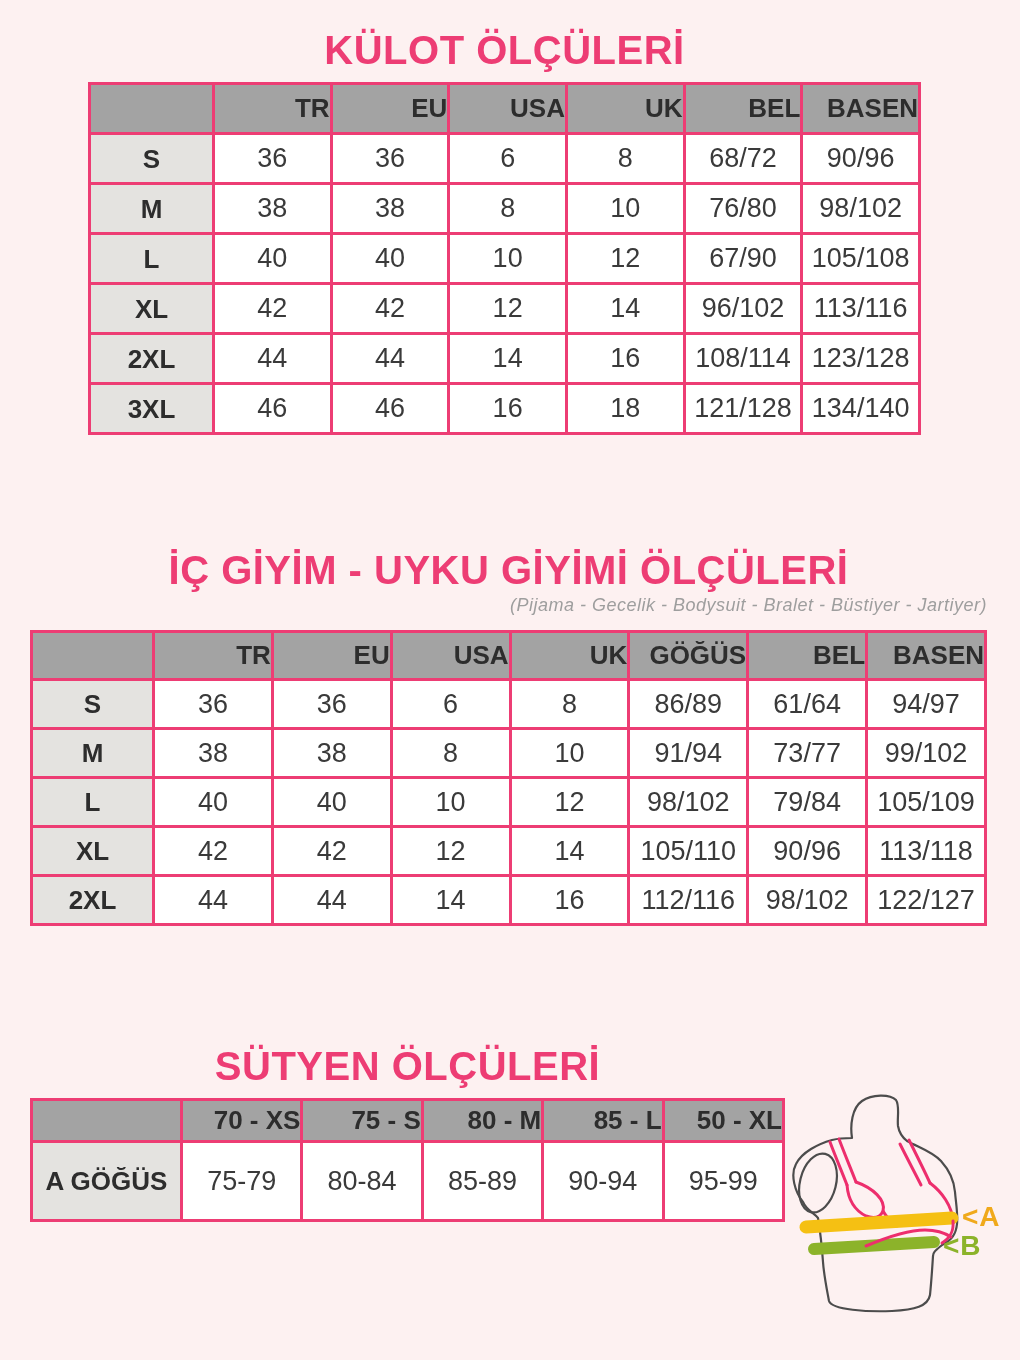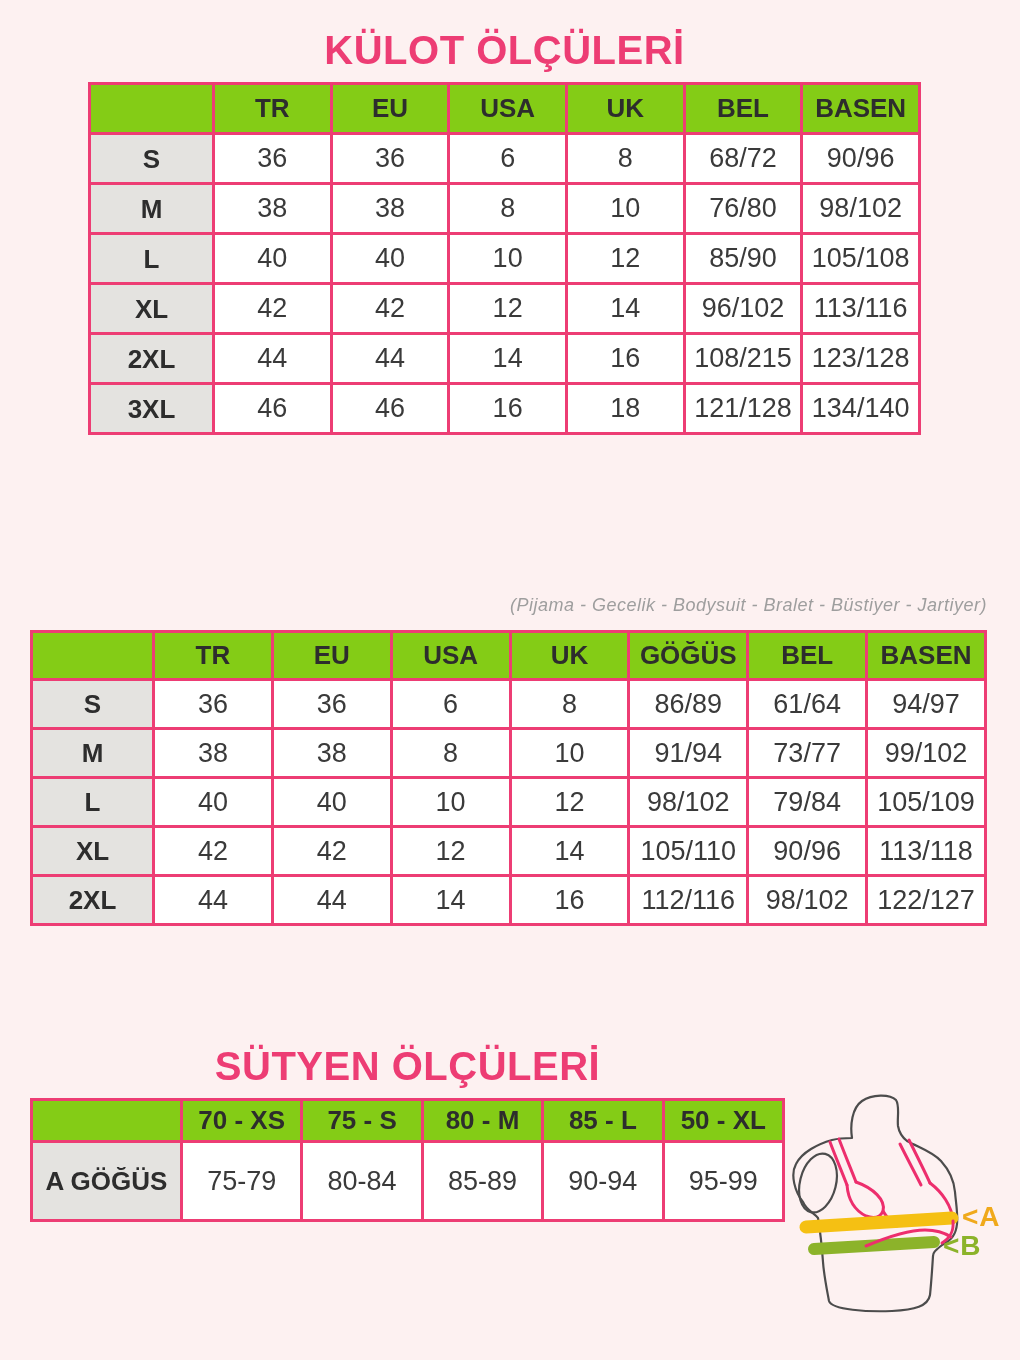--- a/index.html
+++ b/index.html
@@ -42,24 +42,25 @@
     border-collapse:collapse;
     table-layout:fixed;
   }
   .size-table th, .size-table td {
     border:3px solid #ed3d74;
     text-align:center;
     vertical-align:middle;
     padding:0;
   }
   .size-table thead th {
-    background:#84cc16;
+    background:#a3a3a3;
     color:#2d2d2d;
     font-weight:bold;
     font-size:26px;
+    text-align:right;
   }
   .size-table tbody th {
     background:#e4e3e0;
     color:#2d2d2d;
     font-weight:bold;
     font-size:26px;
     line-height:30px;
   }
   .size-table tbody td {
     background:#ffffff;
@@ -131,53 +132,54 @@
           <td>10</td>
           <td>76/80</td>
           <td>98/102</td>
         </tr>
         <tr>
           <th>L</th>
           <td>40</td>
           <td>40</td>
           <td>10</td>
           <td>12</td>
-          <td>85/90</td>
+          <td>67/90</td>
           <td>105/108</td>
         </tr>
         <tr>
           <th>XL</th>
           <td>42</td>
           <td>42</td>
           <td>12</td>
           <td>14</td>
           <td>96/102</td>
           <td>113/116</td>
         </tr>
         <tr>
           <th>2XL</th>
           <td>44</td>
           <td>44</td>
           <td>14</td>
           <td>16</td>
-          <td>108/215</td>
+          <td>108/114</td>
           <td>123/128</td>
         </tr>
         <tr>
           <th>3XL</th>
           <td>46</td>
           <td>46</td>
           <td>16</td>
           <td>18</td>
           <td>121/128</td>
           <td>134/140</td>
         </tr>
       </tbody>
     </table>
 
+  <div class="section-title" id="title-icgiyim">İÇ GİYİM - UYKU GİYİMİ ÖLÇÜLERİ</div>
 
   <div class="section-subtitle">(Pijama - Gecelik - Bodysuit - Bralet - Büstiyer - Jartiyer)</div>
 
   <table class="size-table" id="table-icgiyim">
       <thead>
         <tr>
           <th></th>
           <th>TR</th>
           <th>EU</th>
           <th>USA</th>

